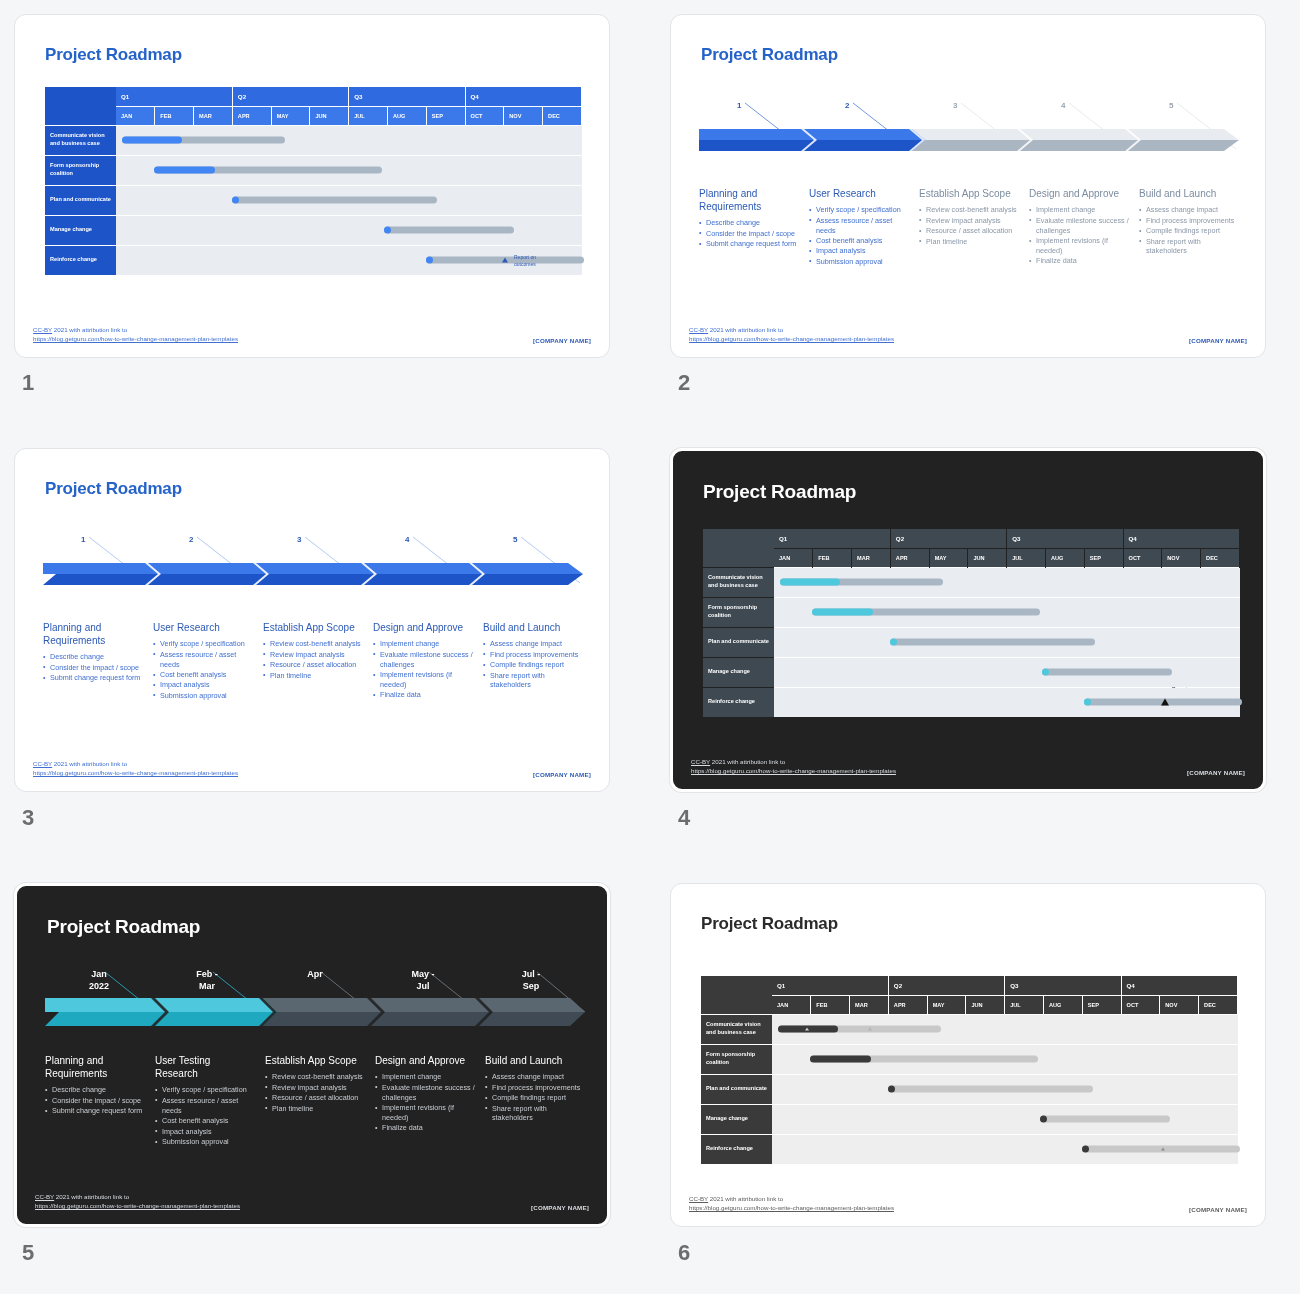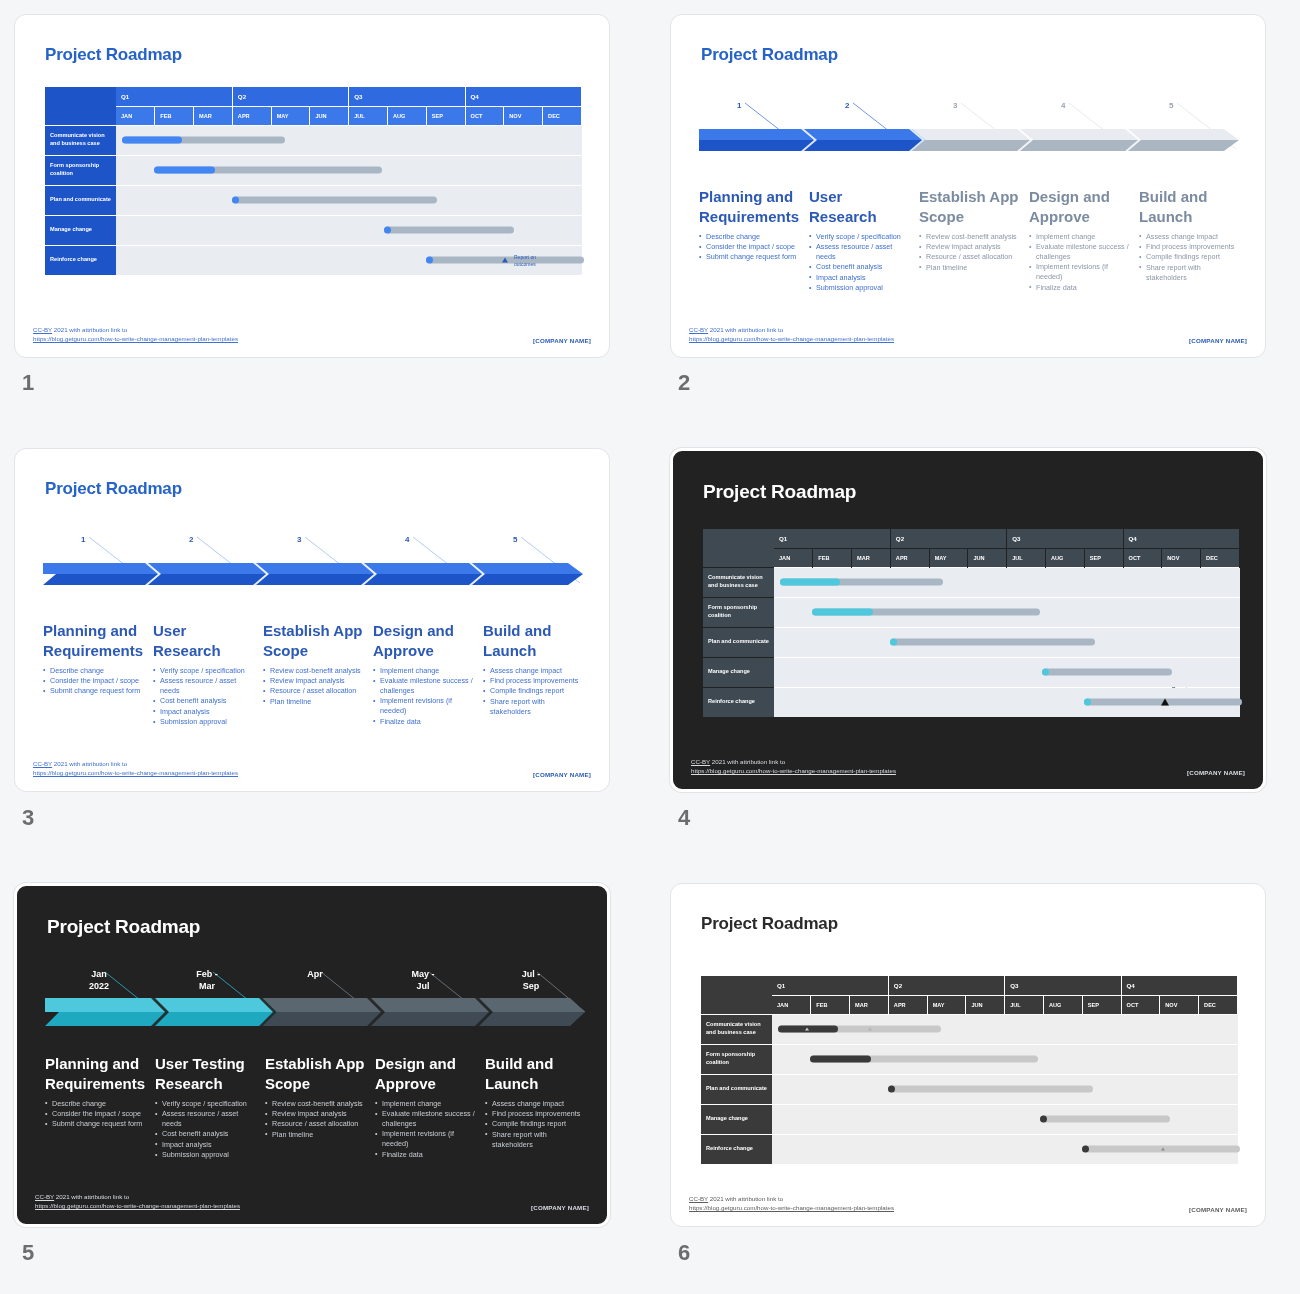--- a/index.html
+++ b/index.html
@@ -186,22 +186,22 @@
   .tl-svg { display: block; }
   .tl-cols {
     position: absolute;
     left: 0; top: 86px;
     width: 540px;
     display: grid;
     grid-template-columns: repeat(5, 1fr);
     column-gap: 10px;
   }
   .tl-head {
-    font-size: 15px;
-    font-weight: 700;
+    font-size: 10px;
+    font-weight: 400;
     line-height: 1.32;
     color: #2b59b5;
     margin-bottom: 5px;
   }
   .tl-head.muted { color: #7c8ca0; }
   .tl-list { list-style: none; }
   .tl-list li {
     position: relative;
     font-size: 7.2px;
     line-height: 1.38;

